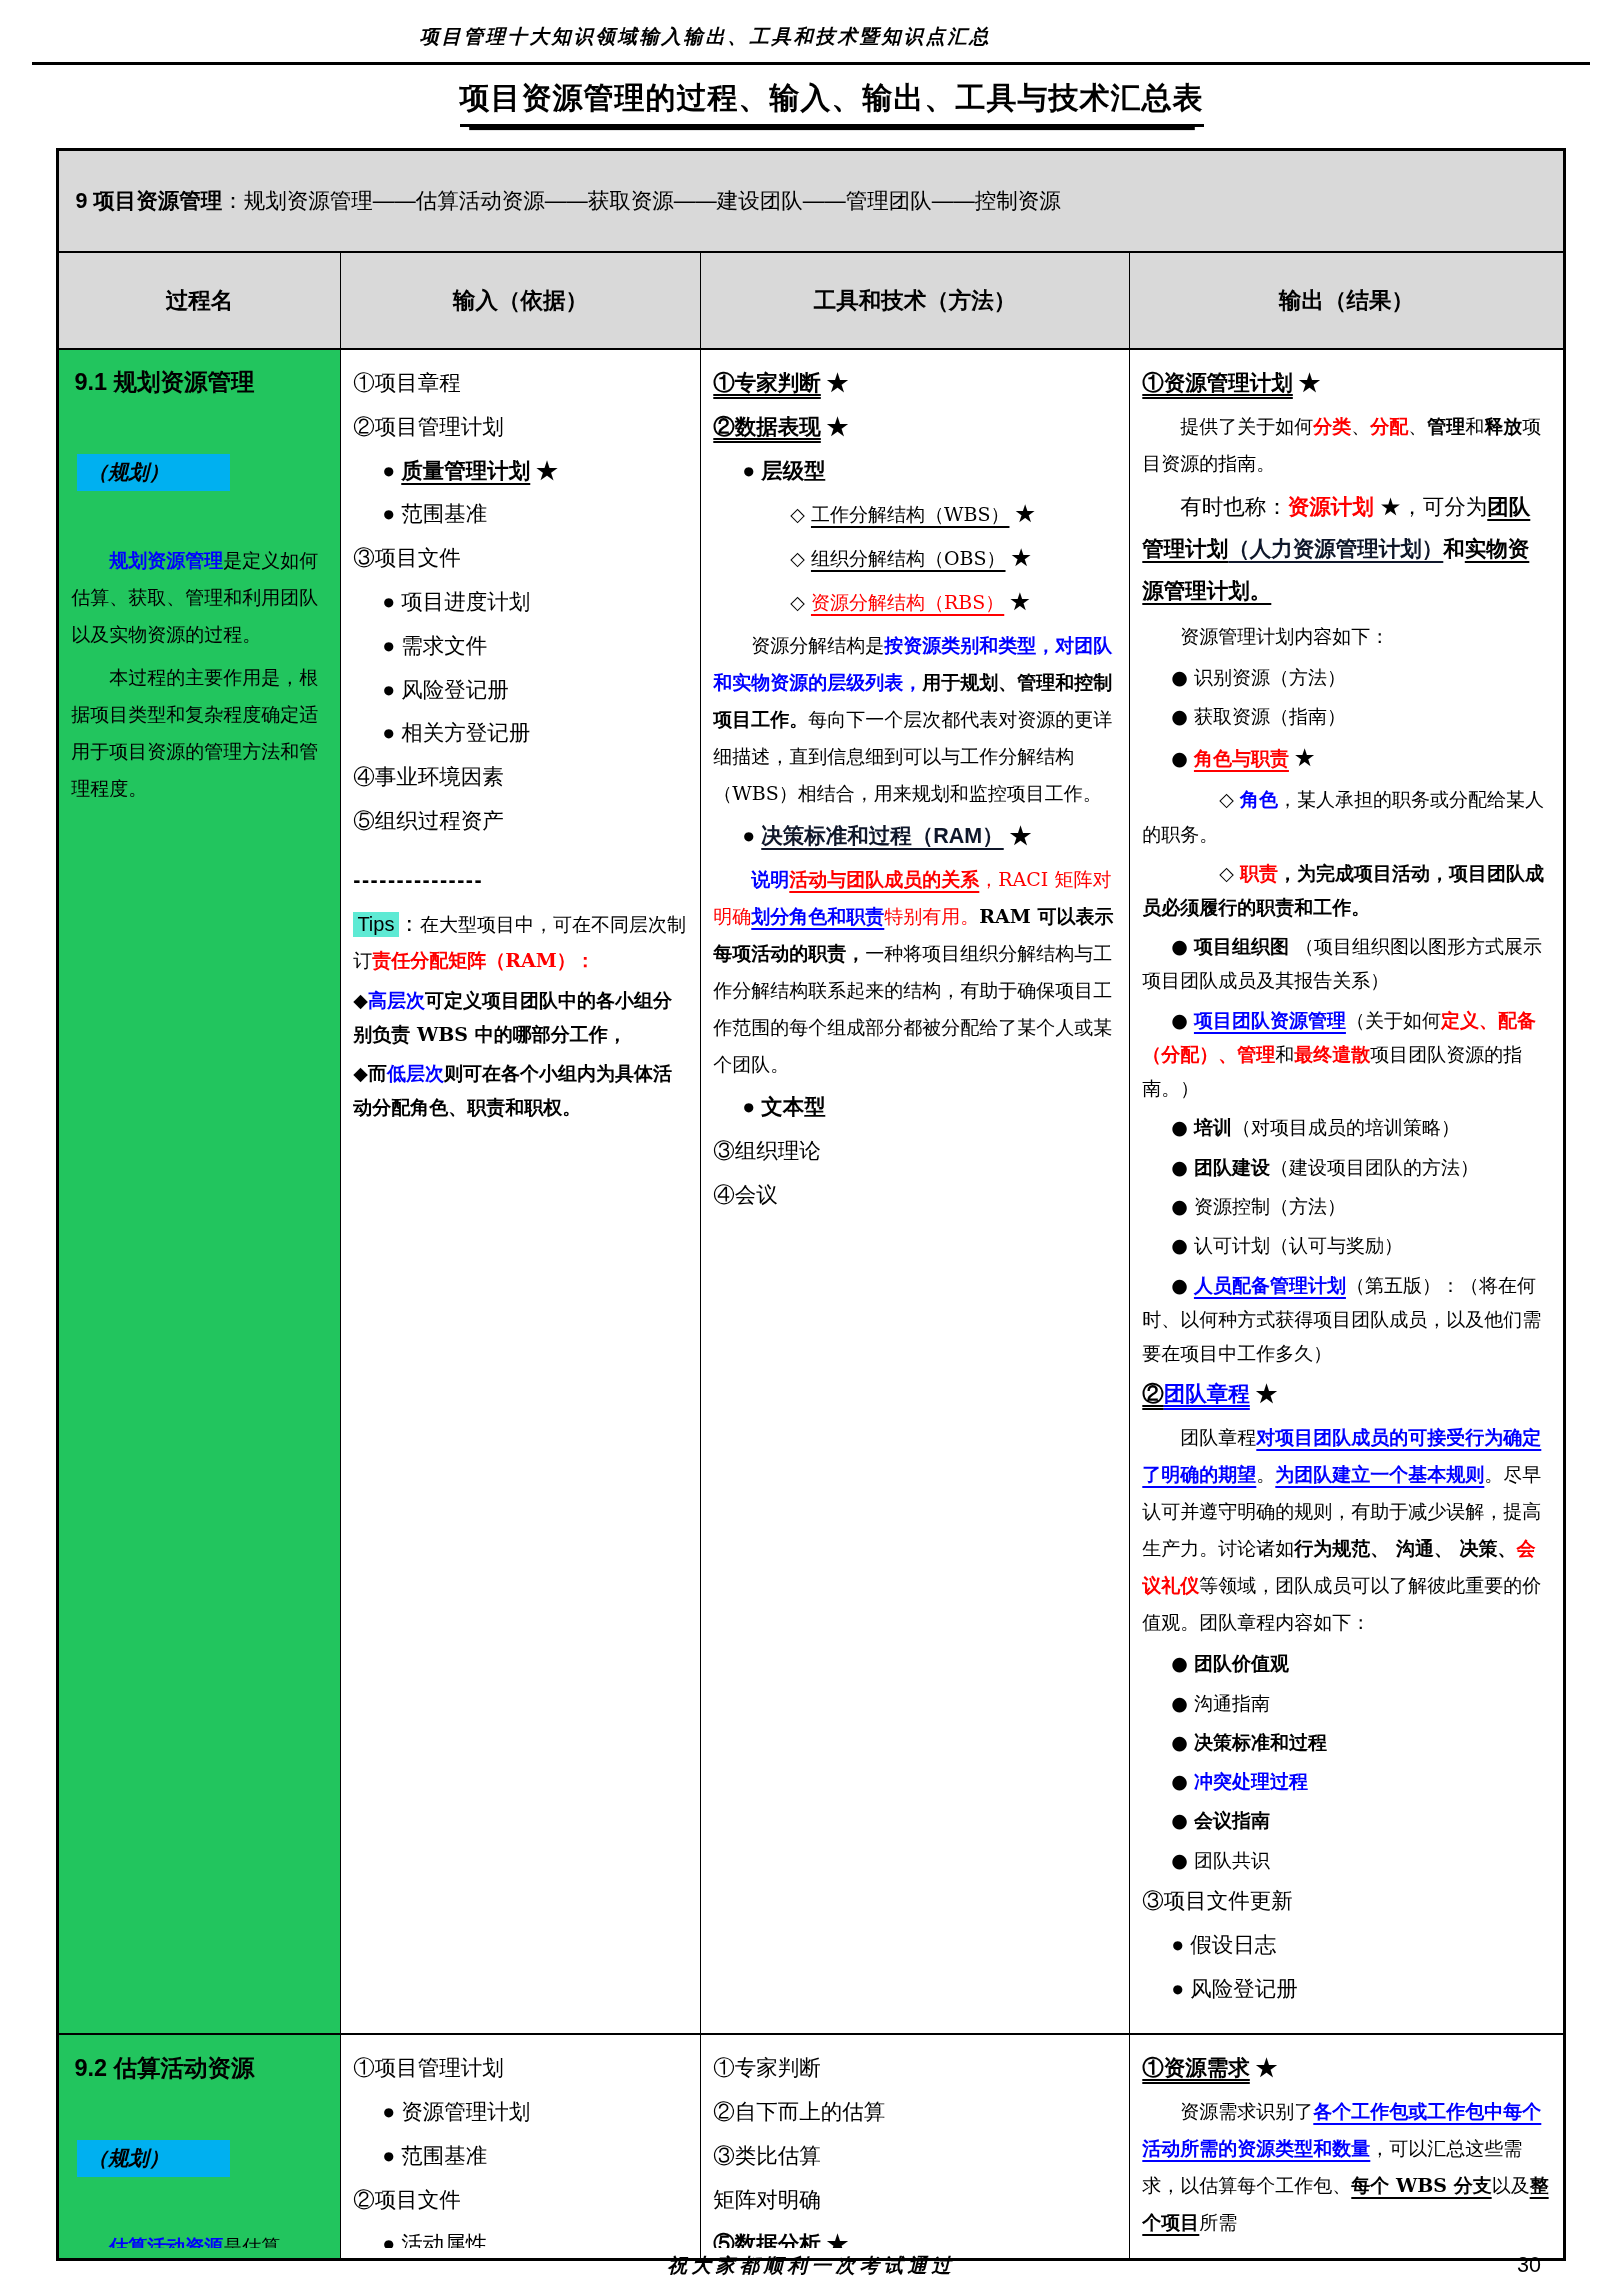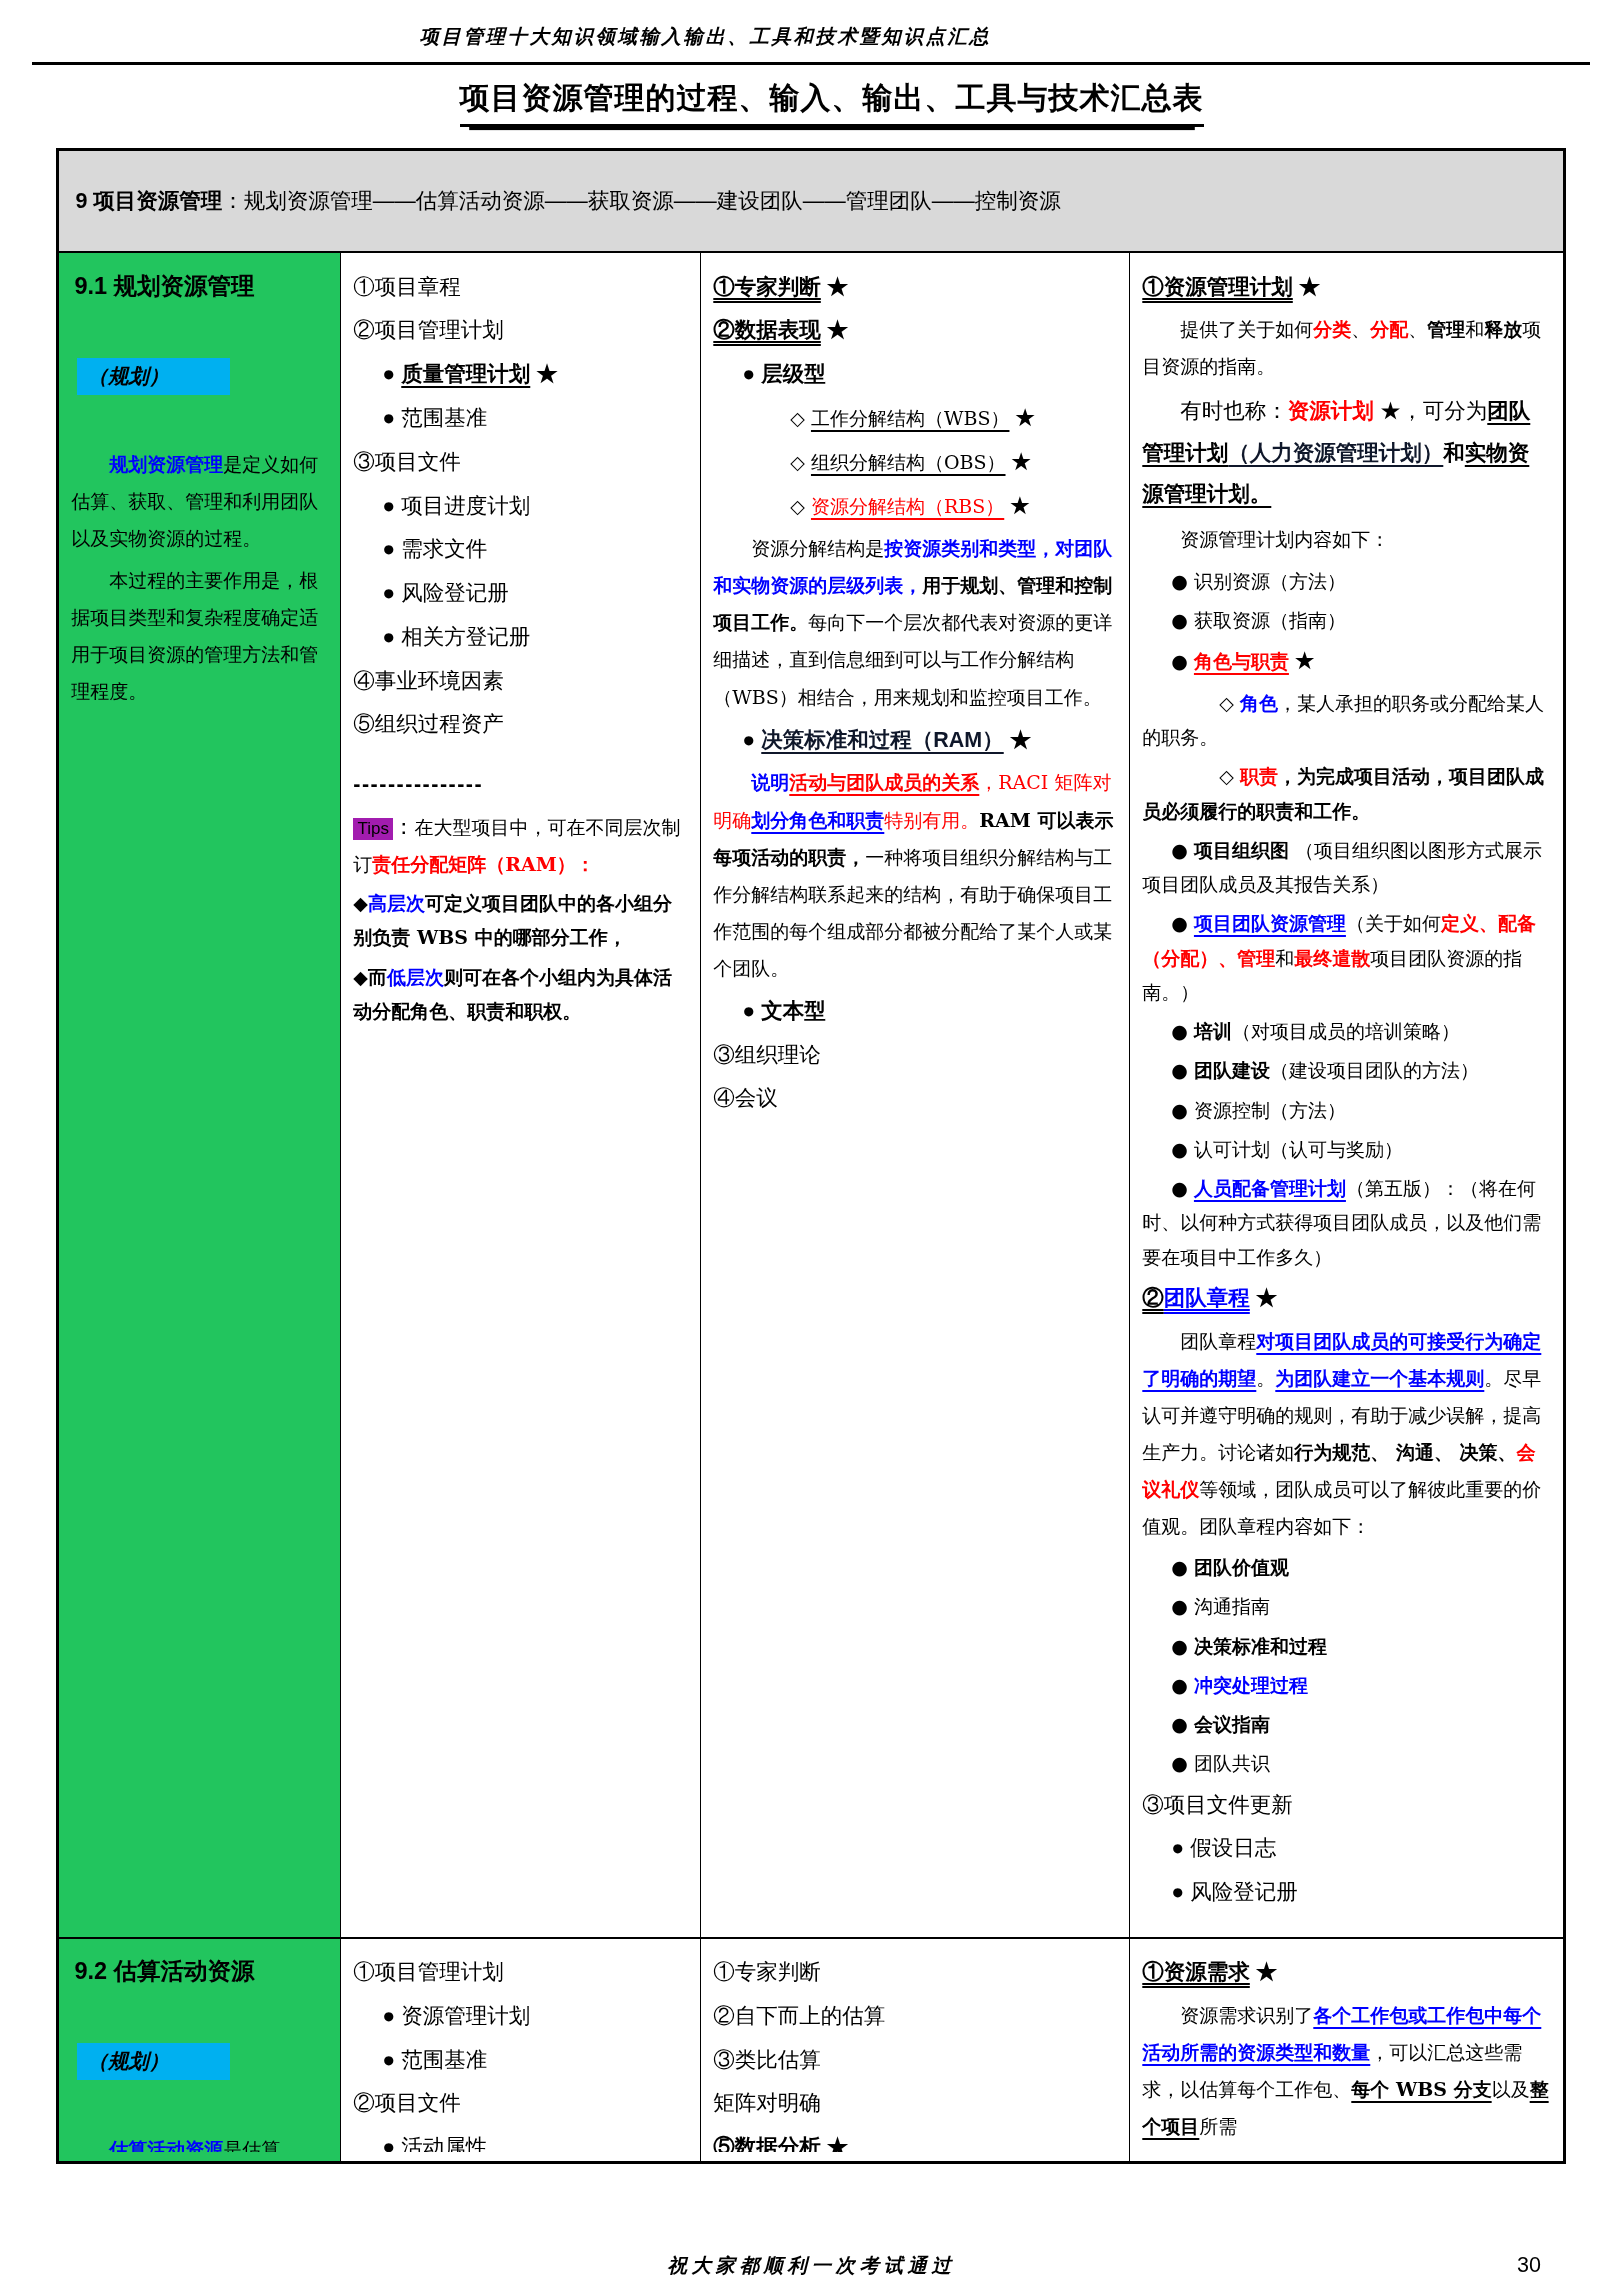--- a/index.html
+++ b/index.html
@@ -62,21 +62,21 @@
   .blk.p  { text-indent:38px; line-height:1.95; }
   .blk.dash { margin-top:20.4px; letter-spacing:1.5px; font-weight:bold; }
 
   
   .st-h,.st-hb,.st-hbr,.st-hbu,.st-hblu,.st-h2u,.st-h2ub,.st-tips
     { font-family:"Liberation Sans", sans-serif; font-size:21.5px; }
   .st-hb,.st-hbr,.st-hbu,.st-hblu,.st-h2u,.st-h2ub { font-weight:bold; }
   .st-hbr { color:#FF0000; }
   .st-hblu { color:#0f172a; }
   .st-h2ub { color:#0000FF; }
-  .st-tips { background:#a21caf; font-size:17px; padding:1px 4.1px 2px 4.1px; }
+  .st-tips { background:#5eead4; font-size:20px; padding:1px 4.1px 2px 4.1px; }
 
   
   .st-k,.st-kb,.st-kr,.st-krb,.st-kbl,.st-ku,.st-kbu,.st-kru,.st-krbu,.st-kblu
     { font-family:"DejaVu Serif", serif; font-size:19px; }
   .st-kb,.st-krb,.st-kbl,.st-kbu,.st-krbu,.st-kblu { font-weight:bold; }
   .st-kr,.st-krb,.st-kru,.st-krbu { color:#FF0000; }
   .st-kbl,.st-kblu { color:#0000FF; }
 
   
   .st-ku,.st-kbu,.st-kru,.st-krbu,.st-kblu,.st-hbu,.st-hblu {
@@ -103,20 +103,26 @@
       <col style="width:429px">
       <col style="width:435px">
   </colgroup>
   <tbody>
       <tr class="banner-row">
     <td colspan="4">
       <div>
             <div class="blk bn"><span class="st-hb">9 项目资源管理</span><span class="st-h">：规划资源管理——估算活动资源——获取资源——建设团队——管理团队——控制资源</span></div>
           </div>
     </td>
+  </tr>
+  <tr class="head-row">
+    <td>过程名</td>
+    <td>输入（依据）</td>
+    <td>工具和技术（方法）</td>
+    <td>输出（结果）</td>
   </tr>
   <tr class="row-91">
     <td class="proc-cell">
       <div class="cellbox">
         <div class="proc-title">9.1 规划资源管理</div>
         <div class="proc-tag-wrap">
           <span class="proc-tag">（规划）</span>
         </div>
         <div>
               <div class="blk p"><span class="st-kbl">规划资源管理</span><span class="st-k">是定义如何估算、获取、管理和利用团队以及实物资源的过程。</span></div>

